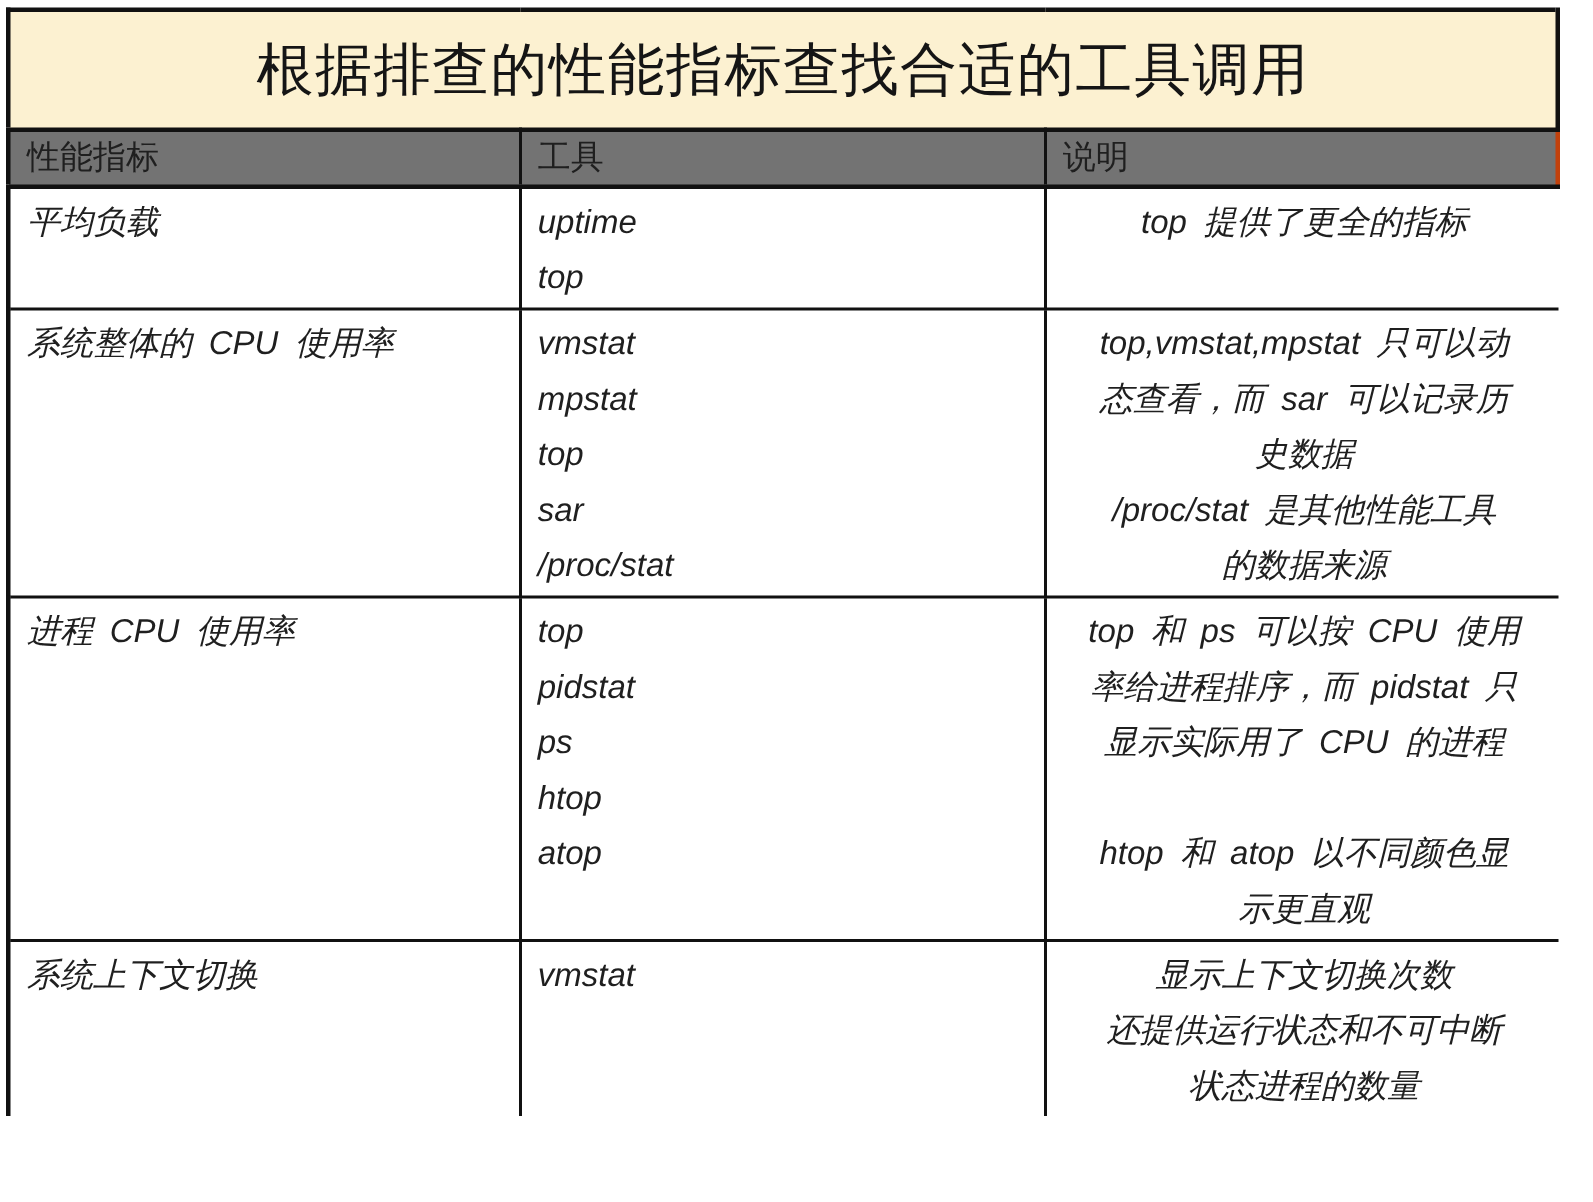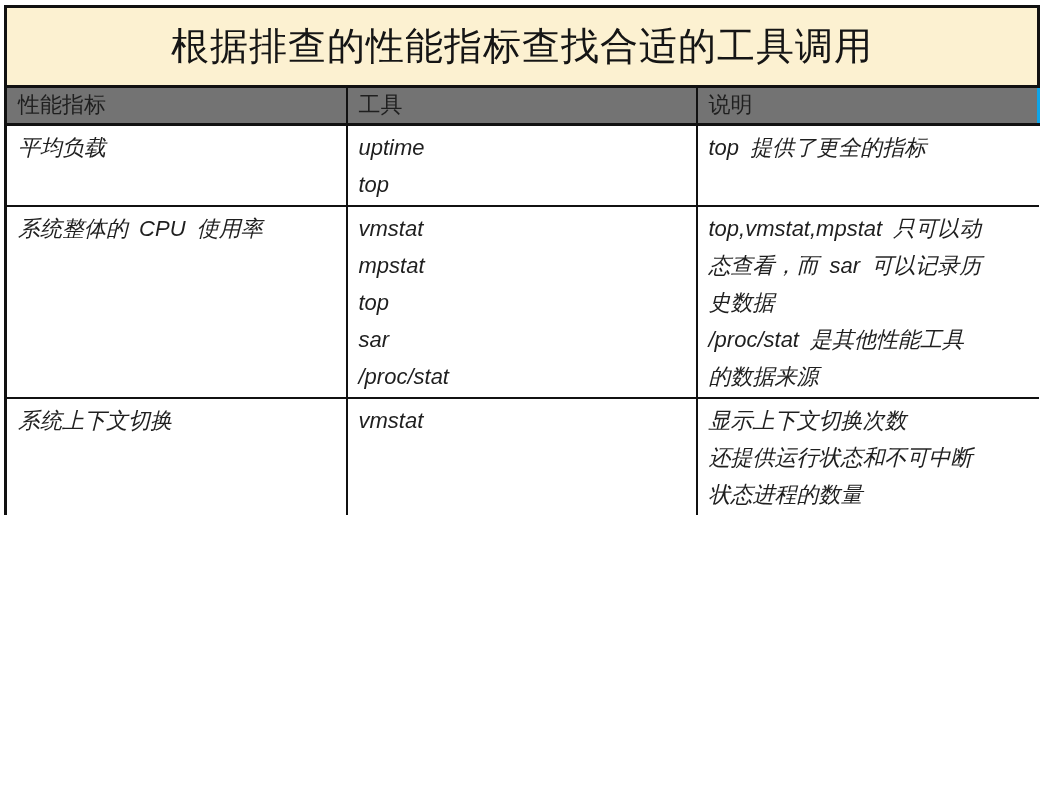--- a/index.html
+++ b/index.html
@@ -42,33 +42,33 @@
   }
   tr.head td {
     background: #737373;
     border-right: 2px solid #111;
     border-bottom: 3px solid #111;
     height: 38px;
     font-size: 22px;
     vertical-align: middle;
     padding: 0 8px 2px 11px;
   }
-  tr.head td:last-child { border-right: 3px solid #0ea5e9; }
+  tr.head td:last-child { border-right: 3px solid #c2410c; }
 
   tr.brow td {
     border-right: 2px solid #111;
     border-bottom: 2px solid #111;
     vertical-align: top;
     font-size: 22px;
     line-height: 37px;
     padding: 3px 8px 2px 11px;
     white-space: pre-line;
     background: #ffffff;
   }
-  tr.brow td:last-child { border-right: none; }
+  tr.brow td:last-child { border-right: none; text-align: center; }
   tr.brow:last-child td { border-bottom: none; }
 
   td.metric, td.note { word-spacing: 5px; font-style: italic; }
   td.tools { word-spacing: 2px; font-style: italic; }
 </style>
 </head>
 <body>
 
 <div class="page">
   <table class="perf">
@@ -100,20 +100,34 @@
 top
 sar
 /proc/stat</td>
         <td class="note">top,vmstat,mpstat 只可以动
 态查看，而 sar 可以记录历
 史数据
 /proc/stat 是其他性能工具
 的数据来源</td>
       </tr>
       <tr class="brow">
+        <td class="metric">进程 CPU 使用率</td>
+        <td class="tools">top
+pidstat
+ps
+htop
+atop</td>
+        <td class="note">top 和 ps 可以按 CPU 使用
+率给进程排序，而 pidstat 只
+显示实际用了 CPU 的进程
+
+htop 和 atop 以不同颜色显
+示更直观</td>
+      </tr>
+      <tr class="brow">
         <td class="metric">系统上下文切换</td>
         <td class="tools">vmstat</td>
         <td class="note">显示上下文切换次数
 还提供运行状态和不可中断
 状态进程的数量</td>
       </tr>
     </tbody>
   </table>
 </div>
 

